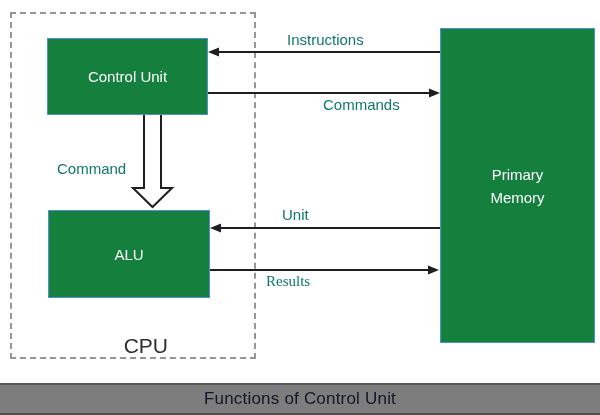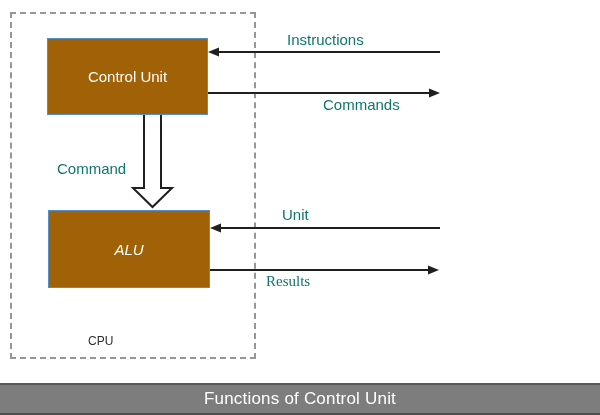--- a/index.html
+++ b/index.html
@@ -14,79 +14,82 @@
   .diagram { position: absolute; left: 0; top: 0; width: 600px; height: 383px; background: #ffffff; }
 
   .cpu-rect {
     position: absolute; left: 10px; top: 12px; width: 246px; height: 347px;
     border: 2px dashed #969696;
     background: transparent;
   }
 
   .blue-box {
     position: absolute;
-    background: #a16207;
+    background: #15803d;
     border: 1px solid #5190cc;
     color: #ffffff;
     display: flex; align-items: center; justify-content: center;
     font-size: 15px;
     text-align: center;
   }
   .control-unit { left: 47px; top: 38px; width: 161px; height: 77px; }
-  .alu          { left: 48px; top: 210px; width: 162px; height: 78px; font-style: italic; }
+  .alu          { left: 48px; top: 210px; width: 162px; height: 88px; }
   .primary-memory { left: 440px; top: 28px; width: 155px; height: 315px; line-height: 23px; }
   .primary-memory .wrap { width: 90px; }
 
   .arrow-svg { position: absolute; left: 0; top: 0; width: 600px; height: 383px; }
 
   .edge-label {
     position: absolute;
     font-size: 15px;
     color: #0f766e;
     white-space: nowrap;
   }
   .lbl-instructions { left: 287px; top: 31px; }
   .lbl-commands     { left: 287px; top: 96px; margin-left: 36px; }
   .lbl-command      { left: 57px;  top: 160px; }
   .lbl-data         { left: 282px; top: 206px; }
   .lbl-results      { left: 266px; top: 273px; font-family: Liberation Serif, serif; }
   .lbl-cpu {
     position: absolute; left: 88px; top: 334px; width: 80px;
-    text-align: left; font-size: 12px; color: #2e2e2e;
+    text-align: right; font-size: 21px; color: #2e2e2e;
   }
 
   .footer-bar {
     position: absolute; left: 0; top: 383px; width: 600px; height: 32px;
     background: #7d7d7d;
     border-top: 2px solid #595959;
     border-bottom: 2px solid #4f4f4f;
     display: flex; align-items: center; justify-content: center;
   }
   .footer-bar .title {
-    color: #ffffff;
+    color: #0f172a;
     font-size: 17px;
     letter-spacing: 0.2px;
   }
 </style>
 </head>
 <body>
 
 <div class="stage">
   <div class="diagram">
 
     <div class="cpu-rect"></div>
 
     <div class="blue-box control-unit">
       <span>Control Unit</span>
     </div>
 
     <div class="blue-box alu">
       <span>ALU</span>
     </div>
 
+    <div class="blue-box primary-memory">
+      <span class="wrap">Primary Memory</span>
+    </div>
 
     <svg class="arrow-svg" viewBox="0 0 600 383">
 
       <g>
         <line x1="214" y1="52" x2="440" y2="52" stroke="#1f1f1f" stroke-width="2"></line>
         <polygon points="208,52 219,47.5 219,56.5" fill="#1f1f1f"></polygon>
       </g>
 
       <g>
         <line x1="208" y1="93" x2="434" y2="93" stroke="#1f1f1f" stroke-width="2"></line>

